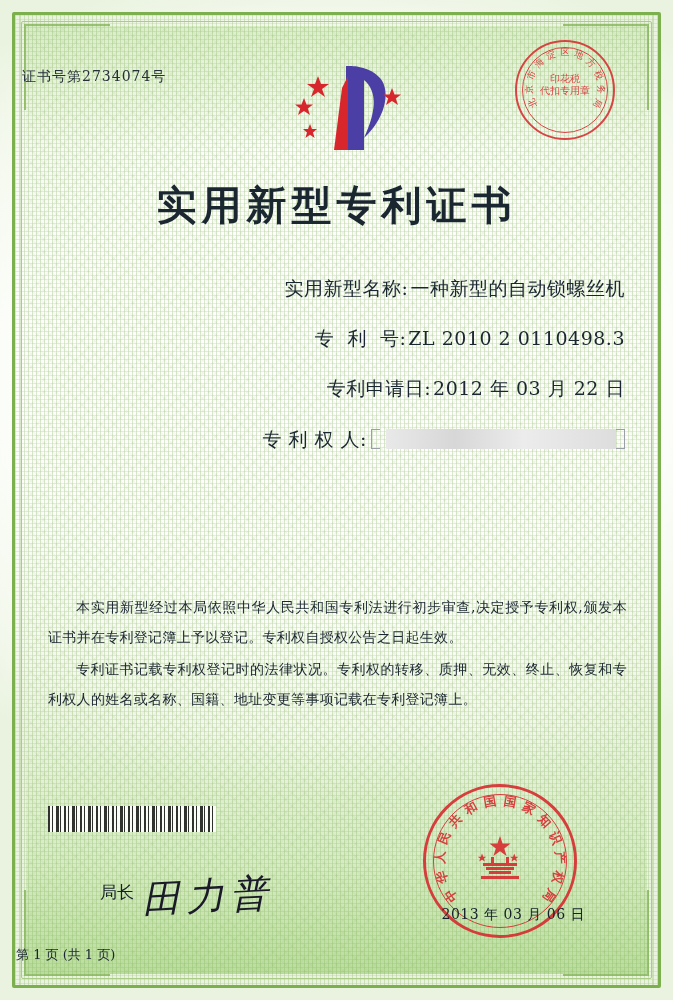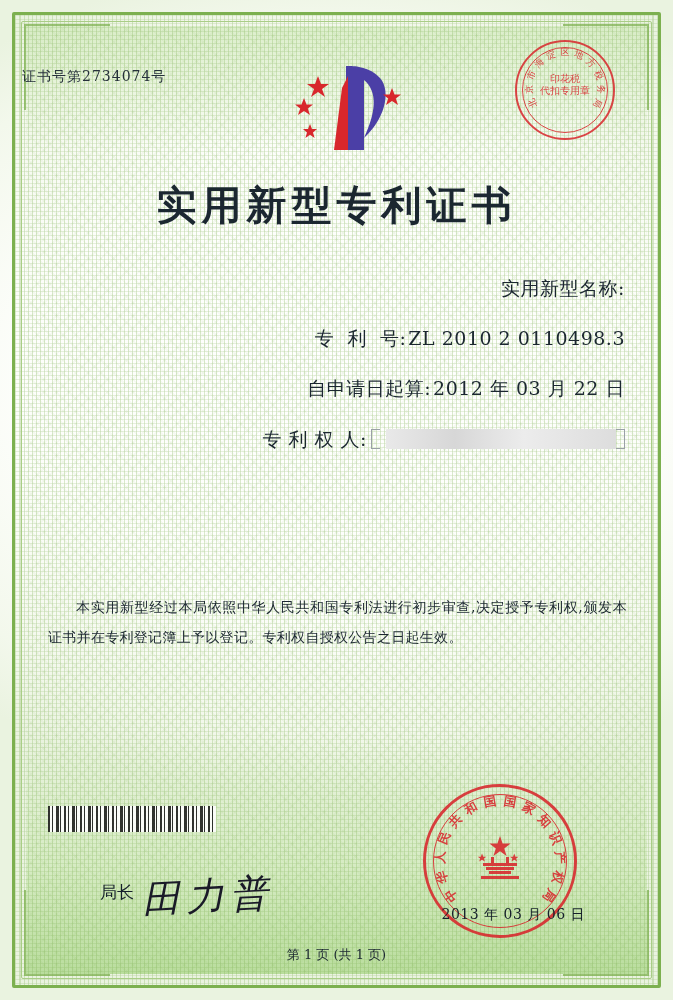--- a/index.html
+++ b/index.html
@@ -287,23 +287,23 @@
     right: 88px;
     bottom: 76px;
     font-size: 14px;
     color: #15202a;
     letter-spacing: .5px;
   }
 
   
   .footer {
     position: absolute;
-    left: 0; right: 0;
+    left: 16px; right: 0;
     bottom: 36px;
-    text-align: center;
+    text-align: left;
     font-size: 13px;
     color: #1b2730;
   }
 </style>
 </head>
 <body>
 
 <div id="certificate">
 
   <div class="top-wash"></div>
@@ -349,39 +349,41 @@
         <span class="ts-char" style="transform: rotate(115deg);">局</span>
       </div>
     <div class="ts-center">印花税<br>代扣专用章</div>
   </div>
 
   <div class="title">实用新型专利证书</div>
 
   <div class="fields">
     <div class="field-row">
       <span class="field-label">实用新型名称:</span>
+      <span class="field-value">一种新型的自动锁螺丝机</span>
     </div>
     <div class="field-row">
       <span class="field-label">专  利  号:</span>
       <span class="field-value">ZL 2010 2 0110498.3</span>
     </div>
     <div class="field-row">
-      <span class="field-label">自申请日起算:</span>
+      <span class="field-label">专利申请日:</span>
       <span class="field-value">2012 年 03 月 22 日</span>
     </div>
     <div class="field-row">
       <span class="field-label">专 利 权 人:</span>
       <span class="redact-bracket-l"></span>
       <span class="redacted"></span>
       <span class="redact-bracket-r"></span>
     </div>
   </div>
 
   <div class="paragraphs">
     <p>本实用新型经过本局依照中华人民共和国专利法进行初步审查,决定授予专利权,颁发本证书并在专利登记簿上予以登记。专利权自授权公告之日起生效。</p>
+    <p>专利证书记载专利权登记时的法律状况。专利权的转移、质押、无效、终止、恢复和专利权人的姓名或名称、国籍、地址变更等事项记载在专利登记簿上。</p>
   </div>
 
   <div class="barcode"></div>
 
   <div class="sig-label">局长</div>
   <div class="signature">田力普</div>
 
   <div class="seal">
     <div class="seal-inner-ring"></div>
     <div class="seal-ring">

